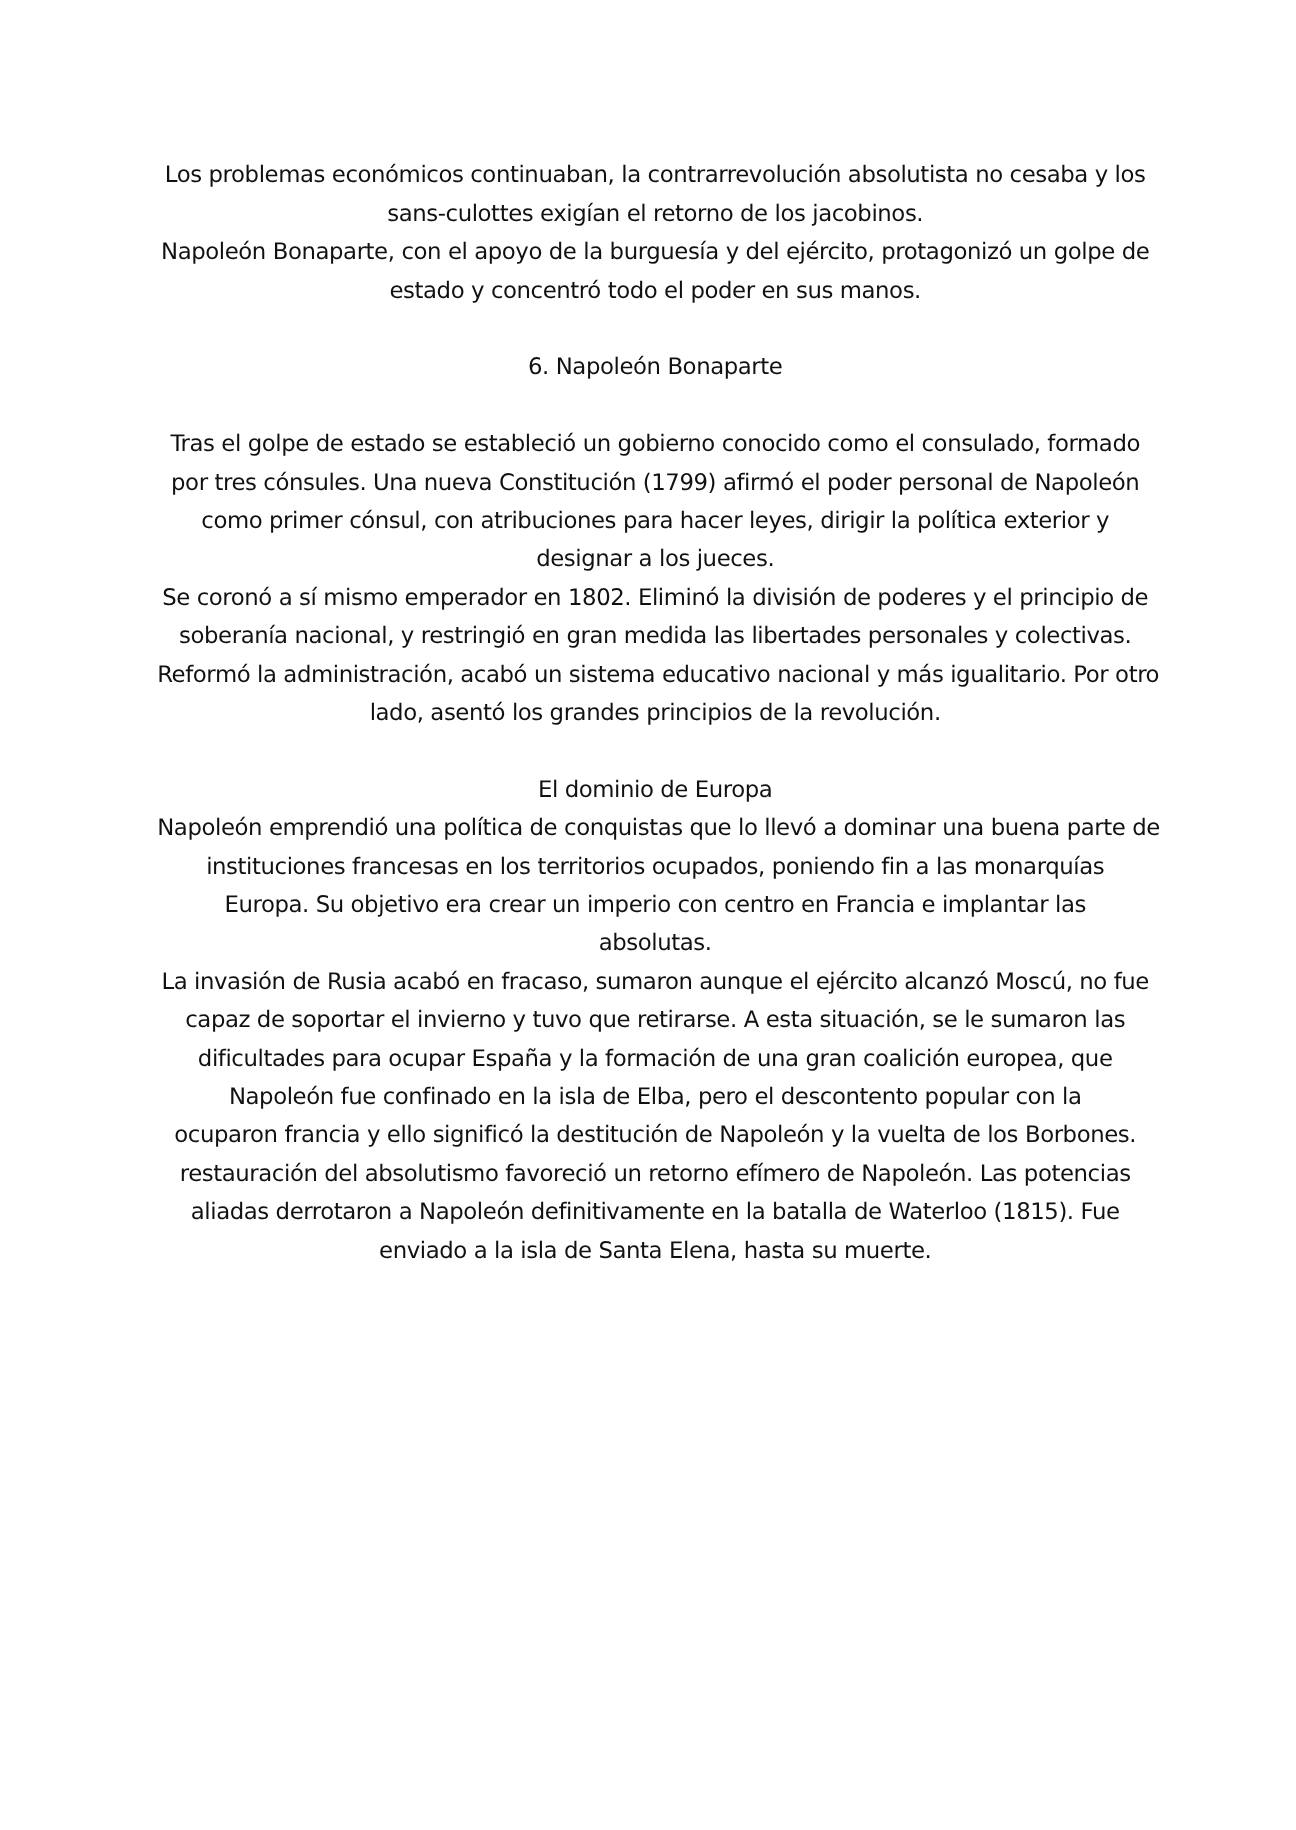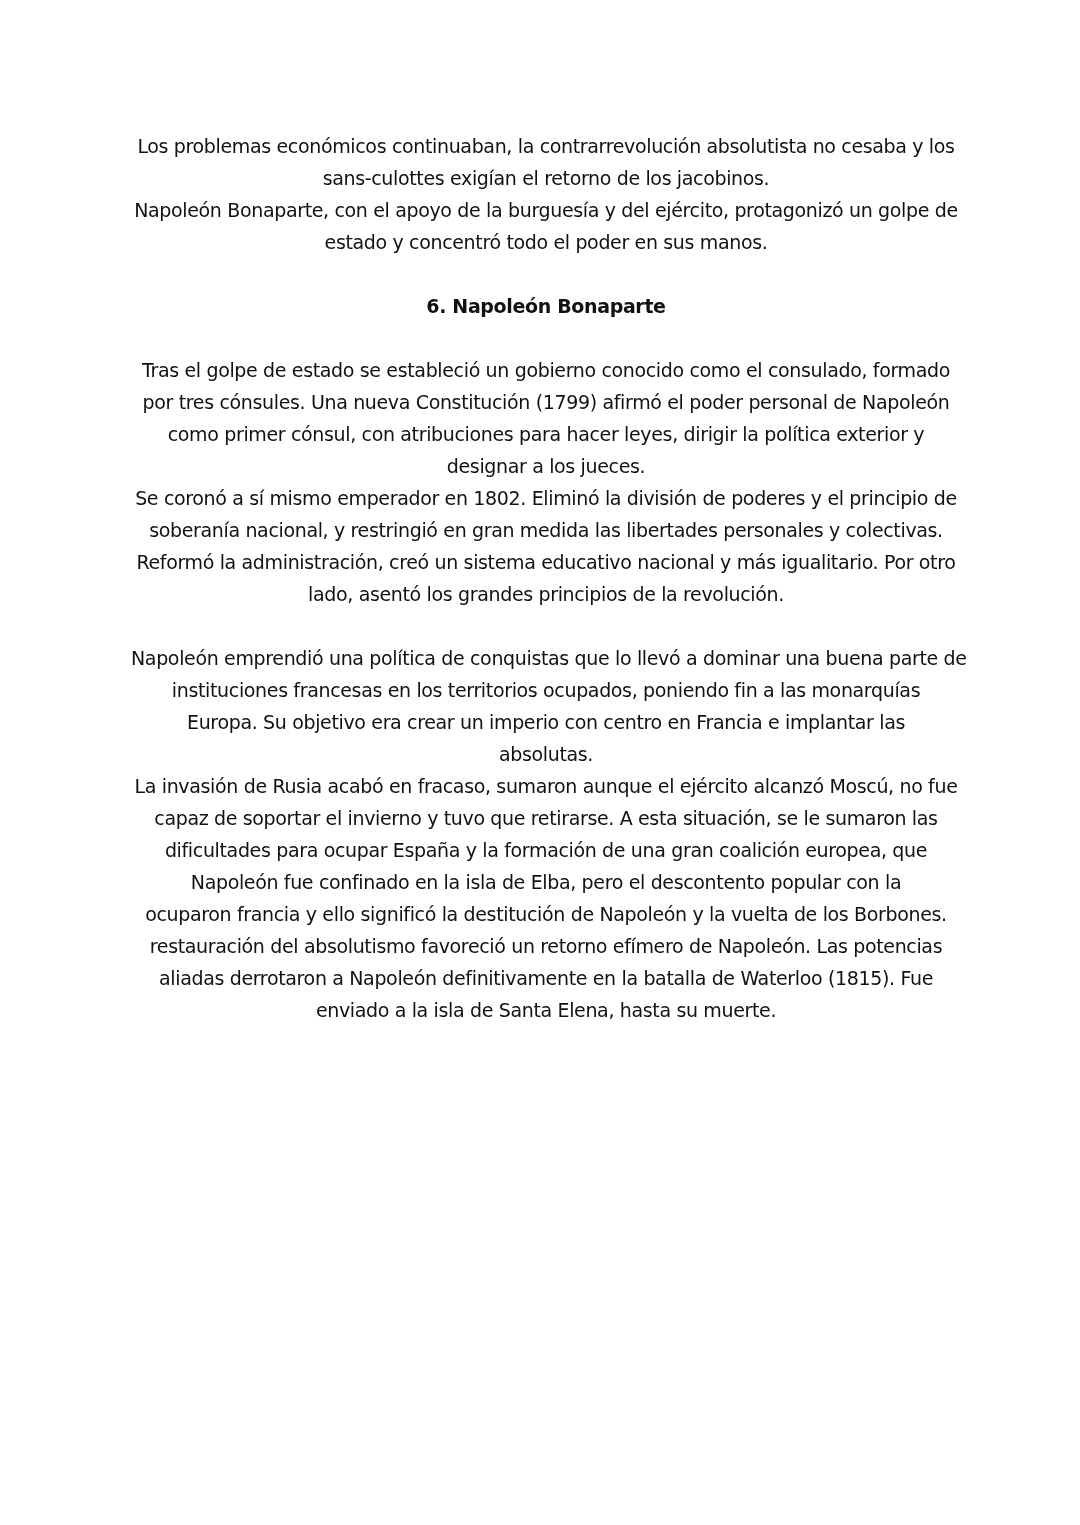--- a/index.html
+++ b/index.html
@@ -26,21 +26,21 @@
       line-height: 32px;
       height: 32px;
       white-space: nowrap;
       letter-spacing: -0.35px;
       text-align: center;
     }
     .blank {
       height: 32px;
     }
     .heading {
-      font-weight: bold;
+      font-weight: normal;
     }
   </style>
 </head>
 <body>
 
 <div class="page">
 
   <div>
     <div class="line">Los problemas económicos continuaban, la contrarrevolución absolutista no cesaba y los</div>
     <div class="line">sans-culottes exigían el retorno de los jacobinos.</div>
@@ -54,27 +54,28 @@
 
   <div class="blank"></div>
 
   <div>
     <div class="line">Tras el golpe de estado se estableció un gobierno conocido como el consulado, formado</div>
     <div class="line">por tres cónsules. Una nueva Constitución (1799) afirmó el poder personal de Napoleón</div>
     <div class="line">como primer cónsul, con atribuciones para hacer leyes, dirigir la política exterior y</div>
     <div class="line">designar a los jueces.</div>
     <div class="line">Se coronó a sí mismo emperador en 1802. Eliminó la división de poderes y el principio de</div>
     <div class="line">soberanía nacional, y restringió en gran medida las libertades personales y colectivas.</div>
-    <div class="line">Reformó la administración, creó un sistema educativo nacional y más igualitario. Por otro</div>
+    <div class="line">Reformó la administración, acabó un sistema educativo nacional y más igualitario. Por otro</div>
     <div class="line">lado, asentó los grandes principios de la revolución.</div>
   </div>
 
   <div class="blank"></div>
 
   <div>
+    <div class="line">El dominio de Europa</div>
     <div class="line">Napoleón emprendió una política de conquistas que lo llevó a dominar una buena parte de</div>
     <div class="line">instituciones francesas en los territorios ocupados, poniendo fin a las monarquías</div>
     <div class="line">Europa. Su objetivo era crear un imperio con centro en Francia e implantar las</div>
     <div class="line">absolutas.</div>
     <div class="line">La invasión de Rusia acabó en fracaso, sumaron aunque el ejército alcanzó Moscú, no fue</div>
     <div class="line">capaz de soportar el invierno y tuvo que retirarse. A esta situación, se le sumaron las</div>
     <div class="line">dificultades para ocupar España y la formación de una gran coalición europea, que</div>
     <div class="line">Napoleón fue confinado en la isla de Elba, pero el descontento popular con la</div>
     <div class="line">ocuparon francia y ello significó la destitución de Napoleón y la vuelta de los Borbones.</div>
     <div class="line">restauración del absolutismo favoreció un retorno efímero de Napoleón. Las potencias</div>

